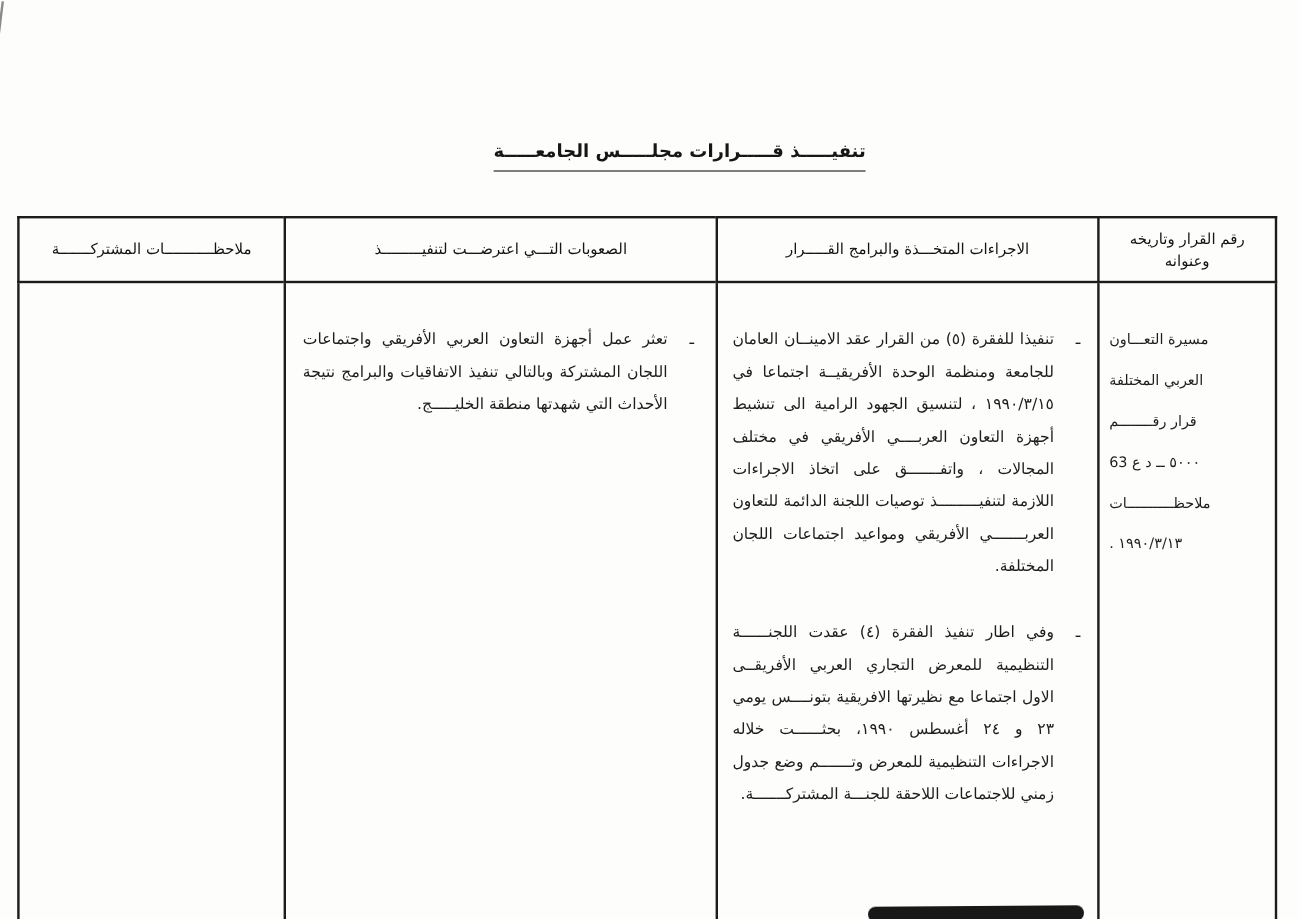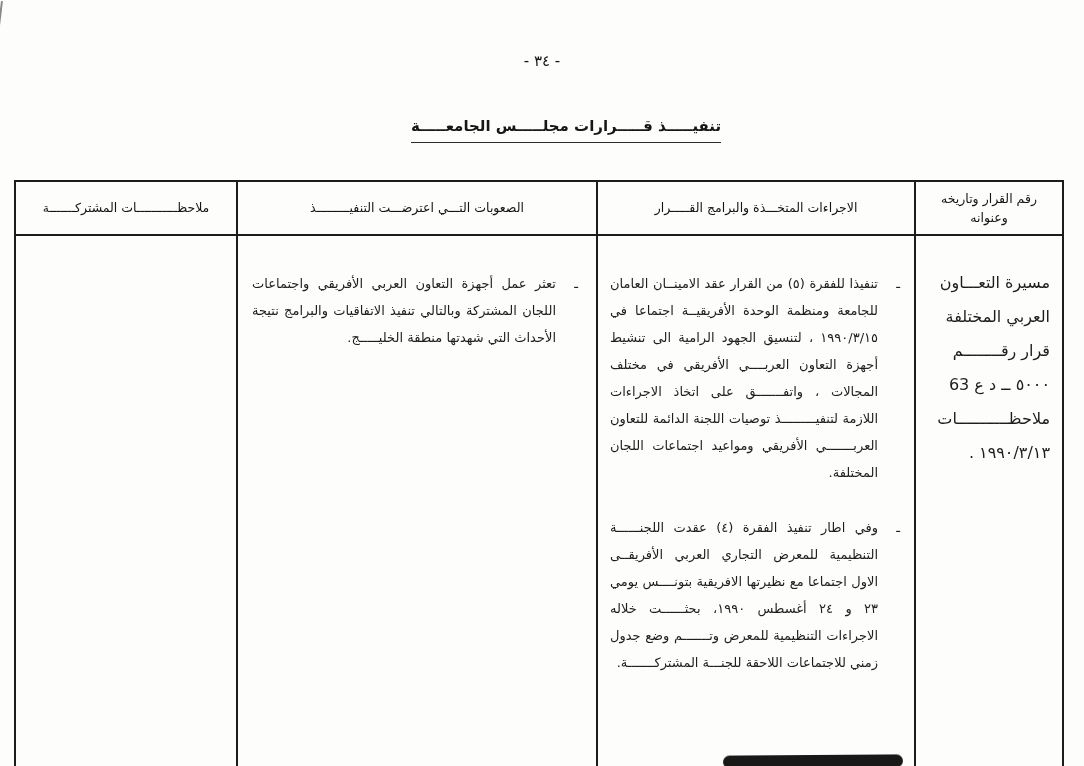--- a/index.html
+++ b/index.html
@@ -69,22 +69,22 @@
   .main-table td {
     vertical-align: top;
     font-size: 13px;
     color: #1d1d1d;
   }
   .cell-decision {
     padding: 30px 12px 10px 8px;
   }
   .dec-line {
     line-height: 34px;
-    font-size: 16px;
-    text-align: right;
+    font-size: 12px;
+    text-align: left;
     white-space: nowrap;
   }
   .cell-actions {
     padding: 34px 14px 0 12px;
   }
   .cell-difficulties {
     padding: 34px 18px 0 14px;
   }
   .para {
     position: relative;
@@ -123,38 +123,37 @@
     transform-origin: top left;
   }
 </style>
 </head>
 <body>
 
 <div class="page">
 
   <div class="artifact-scratch"></div>
 
-  <div class="page-number">- ٣٤ -</div>
 
   <div class="title-wrap">
     <span class="doc-title">تنفيـــــذ قـــــرارات مجلـــــس الجامعـــــة</span>
   </div>
 
   <table class="main-table">
     <colgroup>
       <col style="width:148px">
       <col style="width:318px">
       <col style="width:360px">
       <col style="width:222px">
     </colgroup>
     <thead>
       <tr>
         <th>رقم القرار وتاريخه وعنوانه</th>
         <th>الاجراءات المتخـــذة والبرامج القـــــرار</th>
-        <th>الصعوبات التـــي اعترضـــت التنفيـــــــــذ</th>
+        <th>الصعوبات التـــي اعترضـــت لتنفيـــــــــذ</th>
         <th>ملاحظـــــــــــات المشتركـــــــة</th>
       </tr>
     </thead>
     <tbody>
       <tr>
 
         <td class="cell-decision">
           <div class="dec-line">مسيرة التعـــاون</div>
           <div class="dec-line">العربي المختلفة</div>
           <div class="dec-line">قرار رقــــــــم</div>

